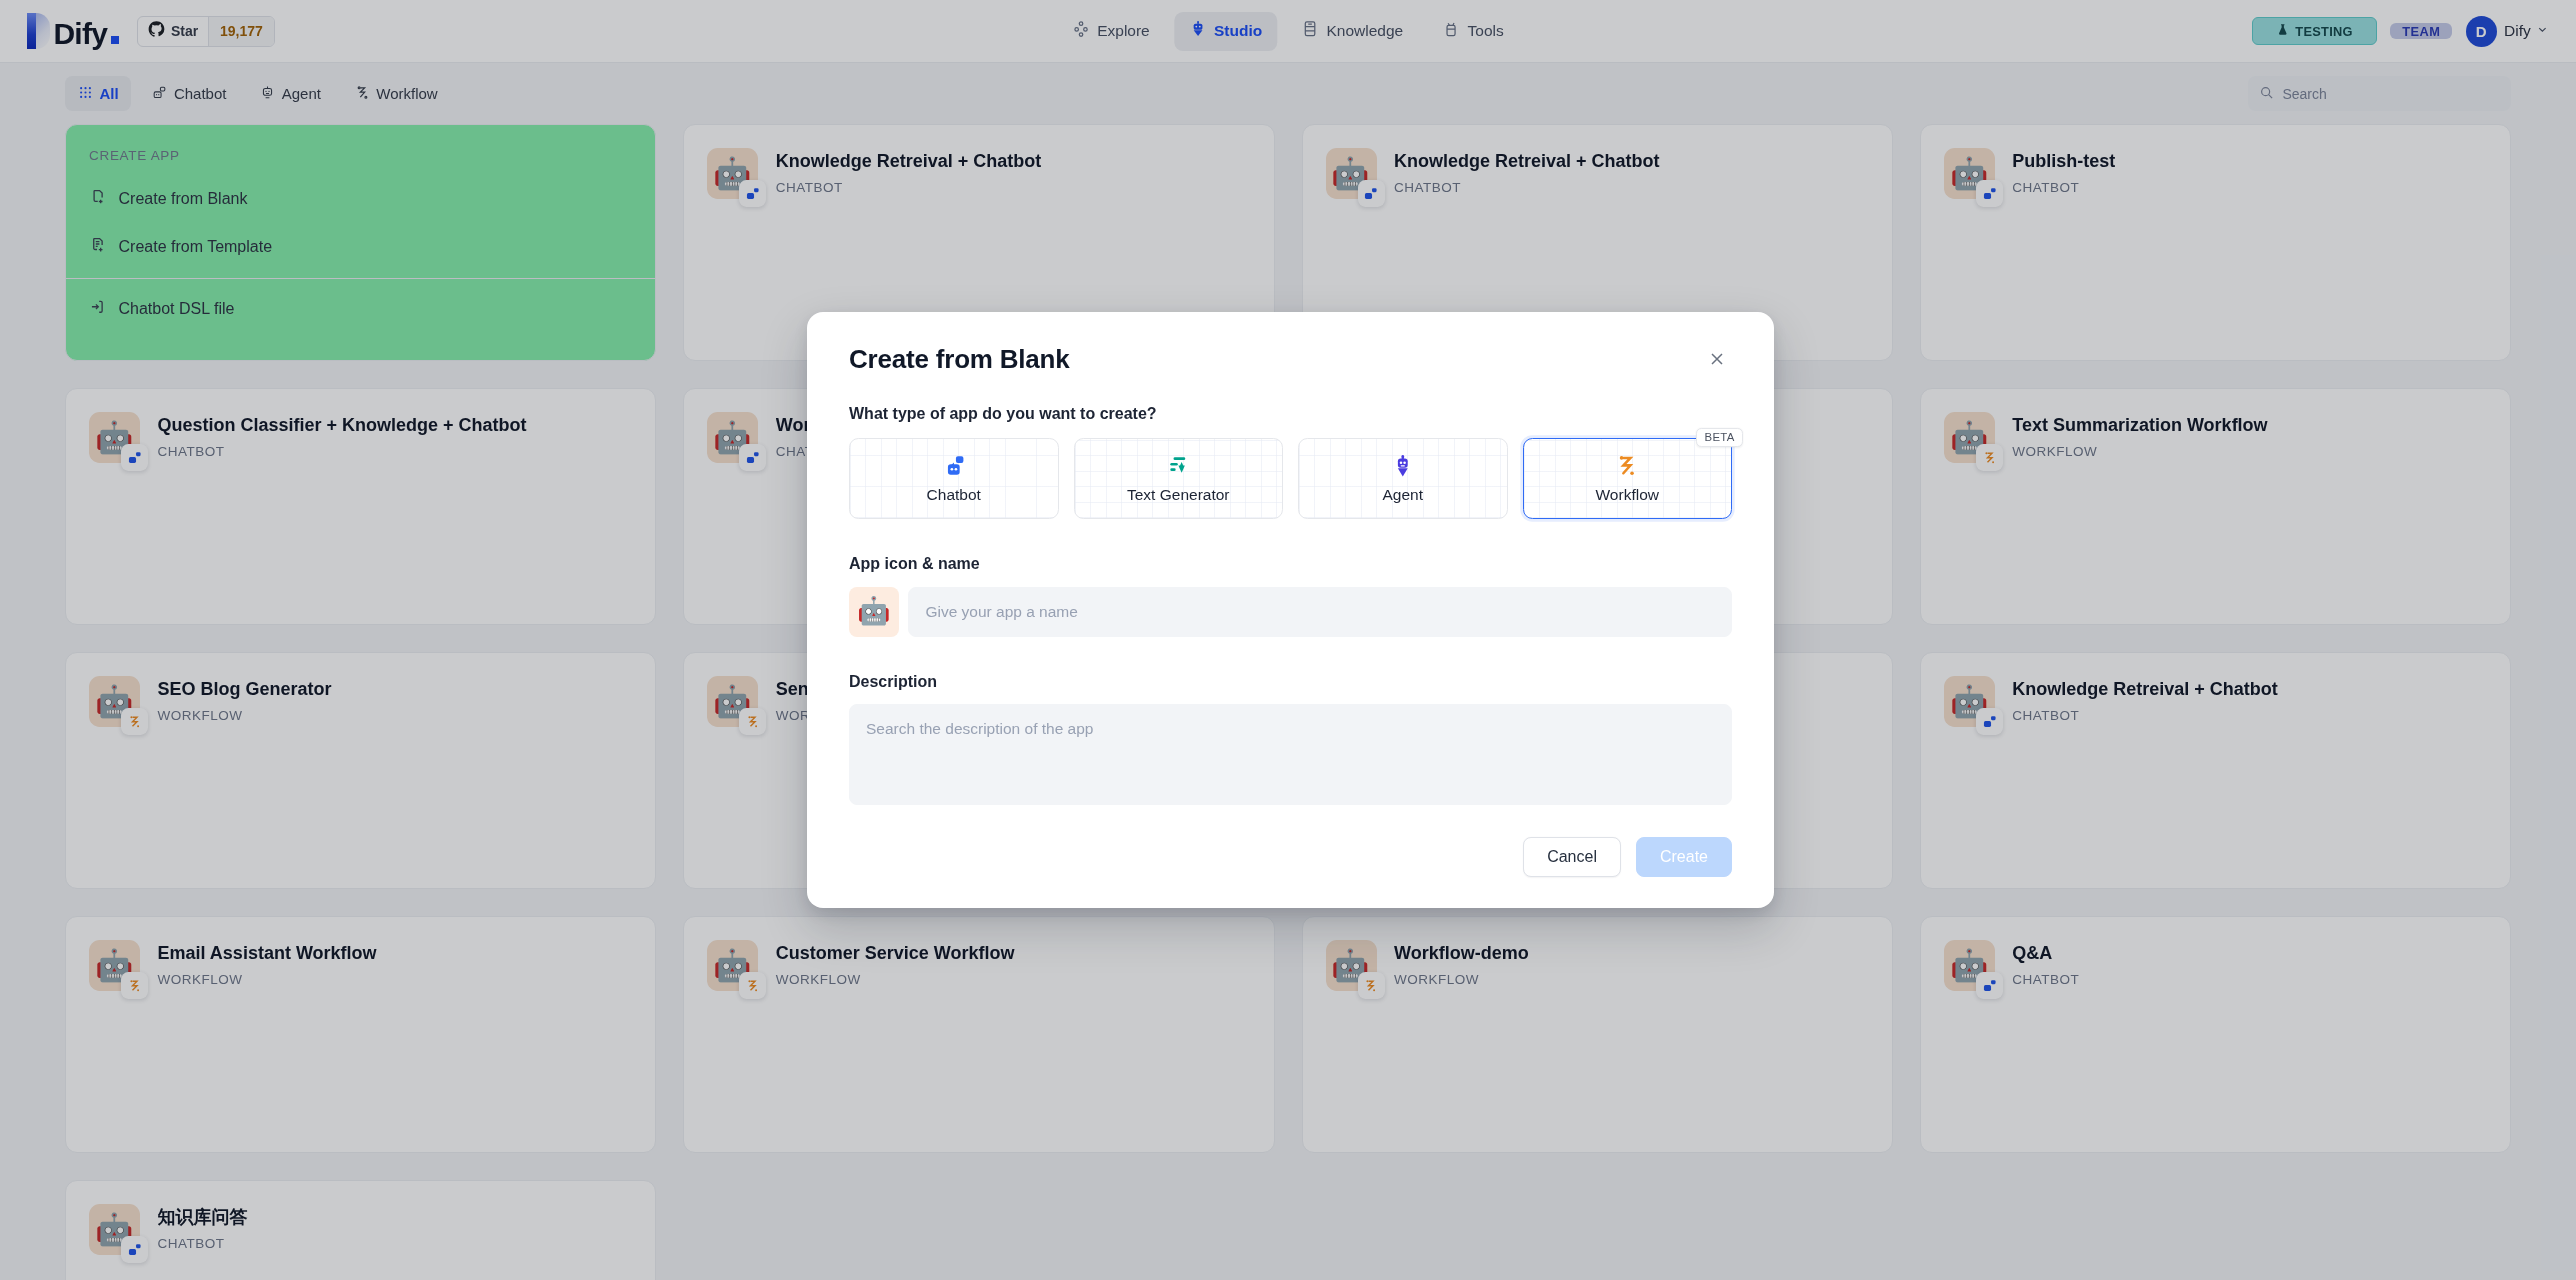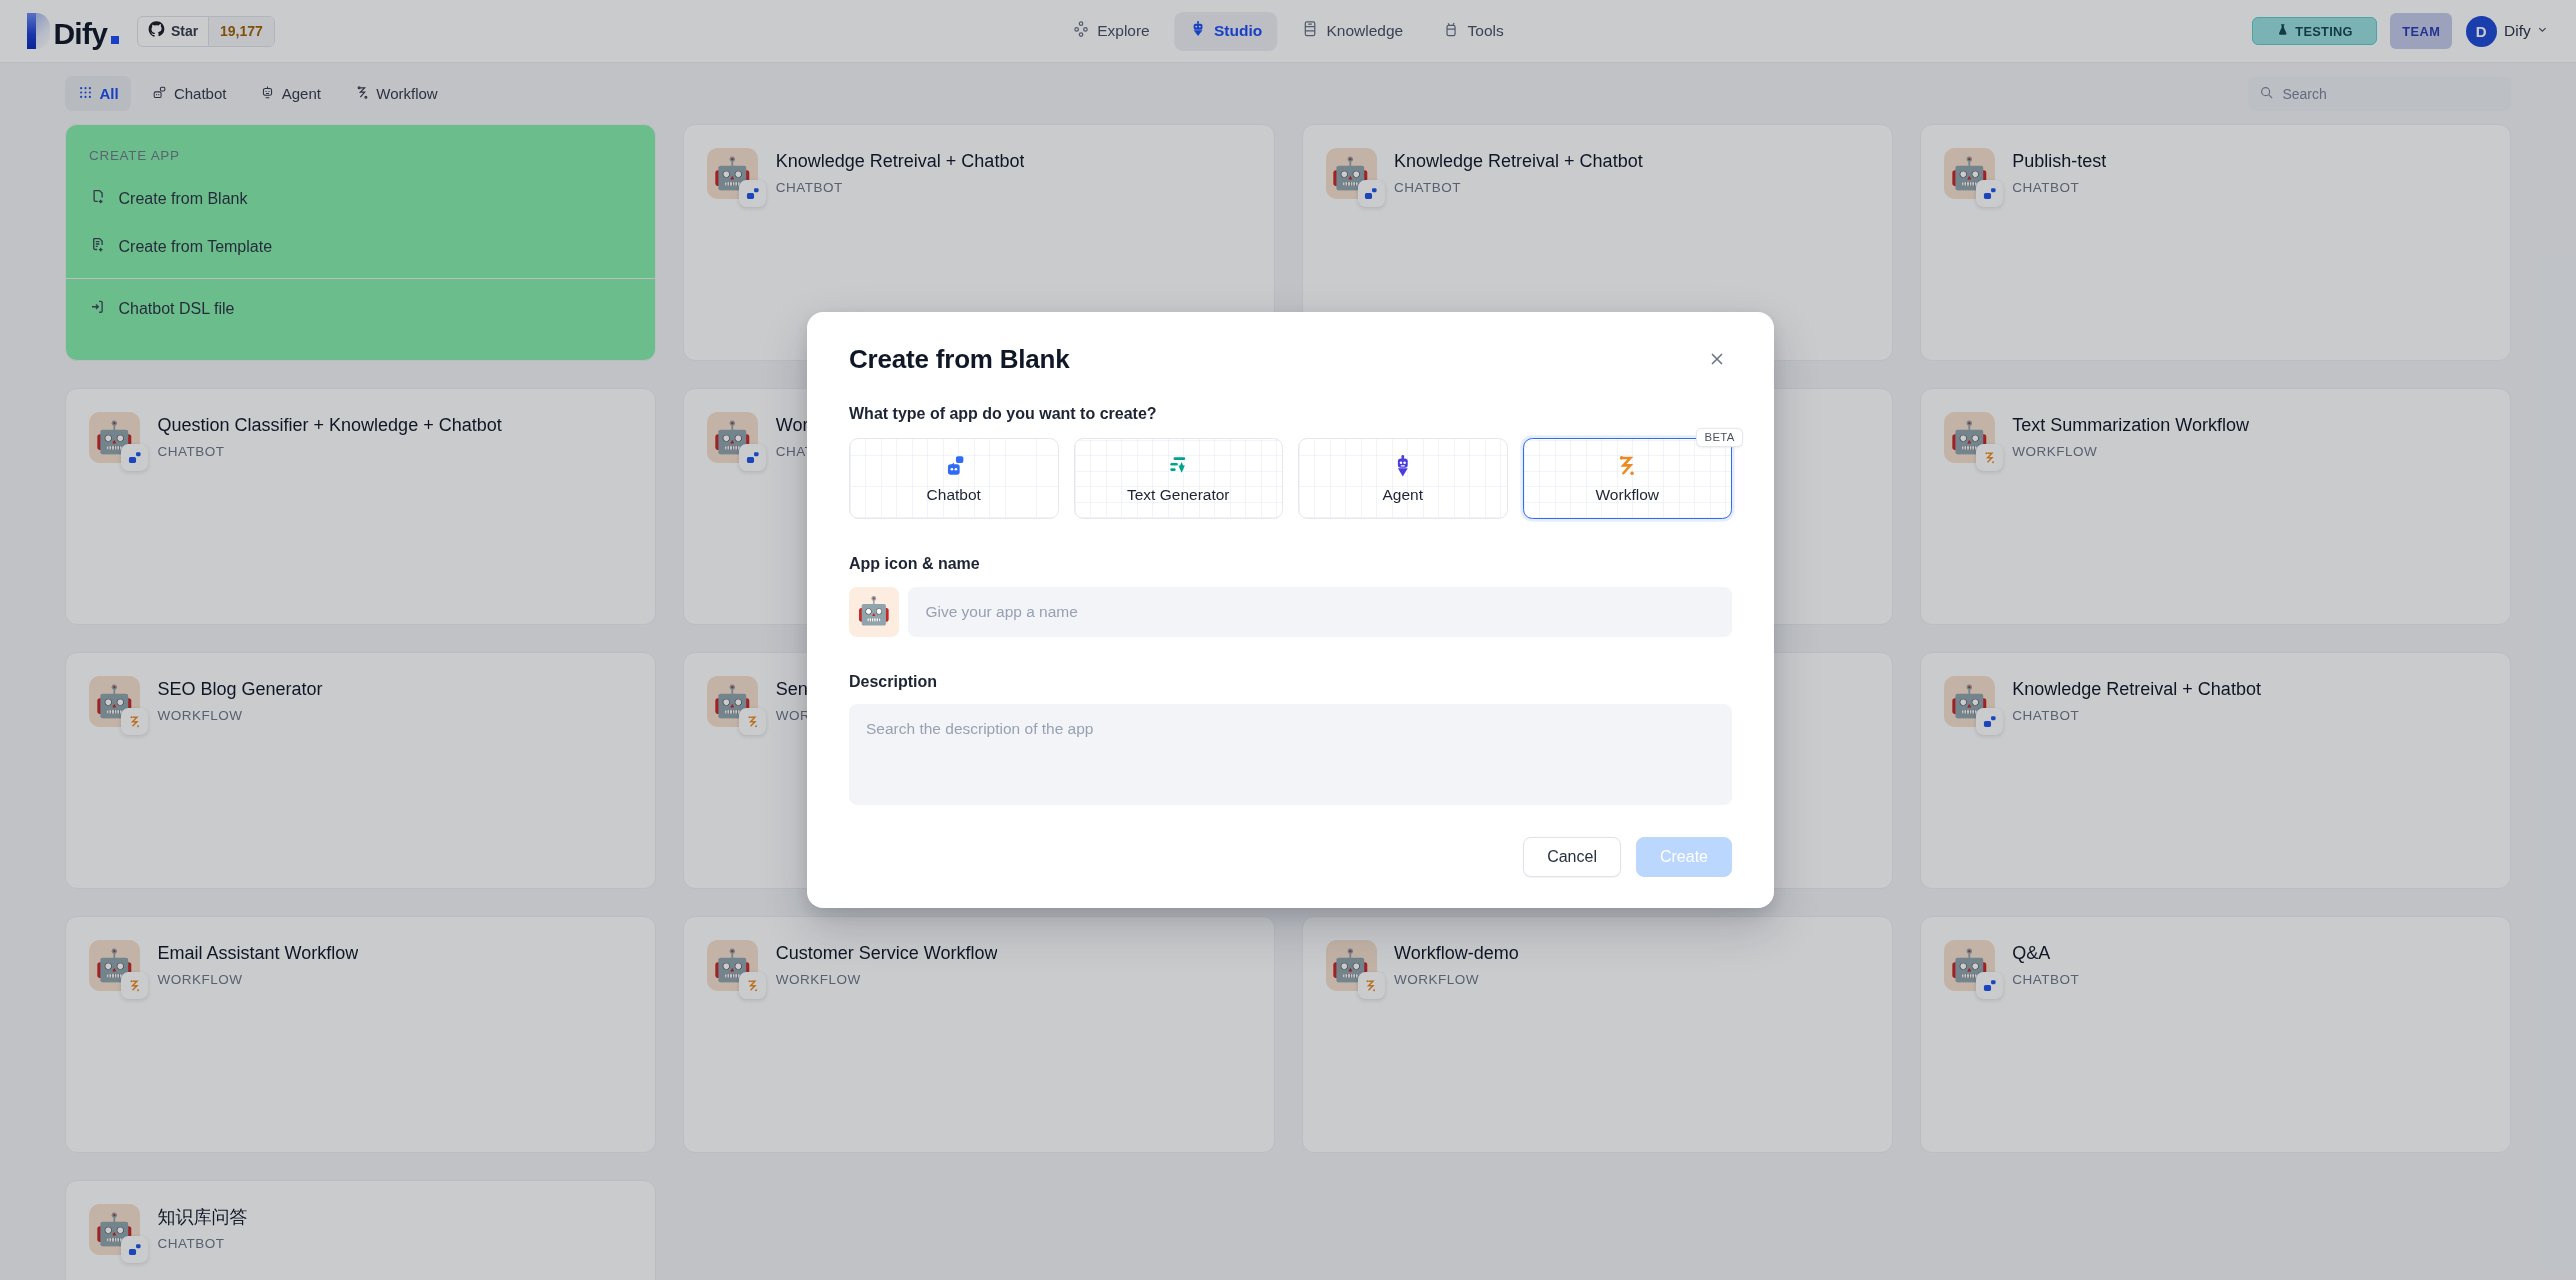--- a/index.html
+++ b/index.html
@@ -124,21 +124,21 @@
     padding: 0 23px;
     border-radius: 6px;
     background: #9ae0e0;
     border: 0.7px solid #5ecccb;
     font-size: 12.8px;
     font-weight: 600;
     color: #14484c;
     letter-spacing: 0.3px;
   }
   .badge-team {
-    height: 36px;
+    height: 16px;
     display: flex; align-items: center;
     padding: 0 12px;
     border-radius: 6px;
     background: #c5cbe8;
     color: #2a3ab5;
     font-size: 12.8px;
     font-weight: 700;
     letter-spacing: 0.4px;
   }
   .avatar-group { display: flex; align-items: center; gap: 7.4px; }
@@ -226,21 +226,21 @@
     right: -8px; bottom: -8px;
     width: 27px; height: 27px;
     border-radius: 7.4px;
     background: #fff;
     box-shadow: 0 1.3px 4px rgba(16,24,40,.14);
     display: flex; align-items: center; justify-content: center;
   }
   .app-meta { padding-top: 2px; min-width: 0; }
   .app-title {
     font-size: 18px;
-    font-weight: 400;
+    font-weight: 700;
     color: #101828;
     white-space: nowrap;
     overflow: hidden;
     line-height: 23px;
   }
   .app-kind {
     margin-top: 7.4px;
     font-size: 13.5px;
     letter-spacing: 0.5px;
     color: #6d7689;

